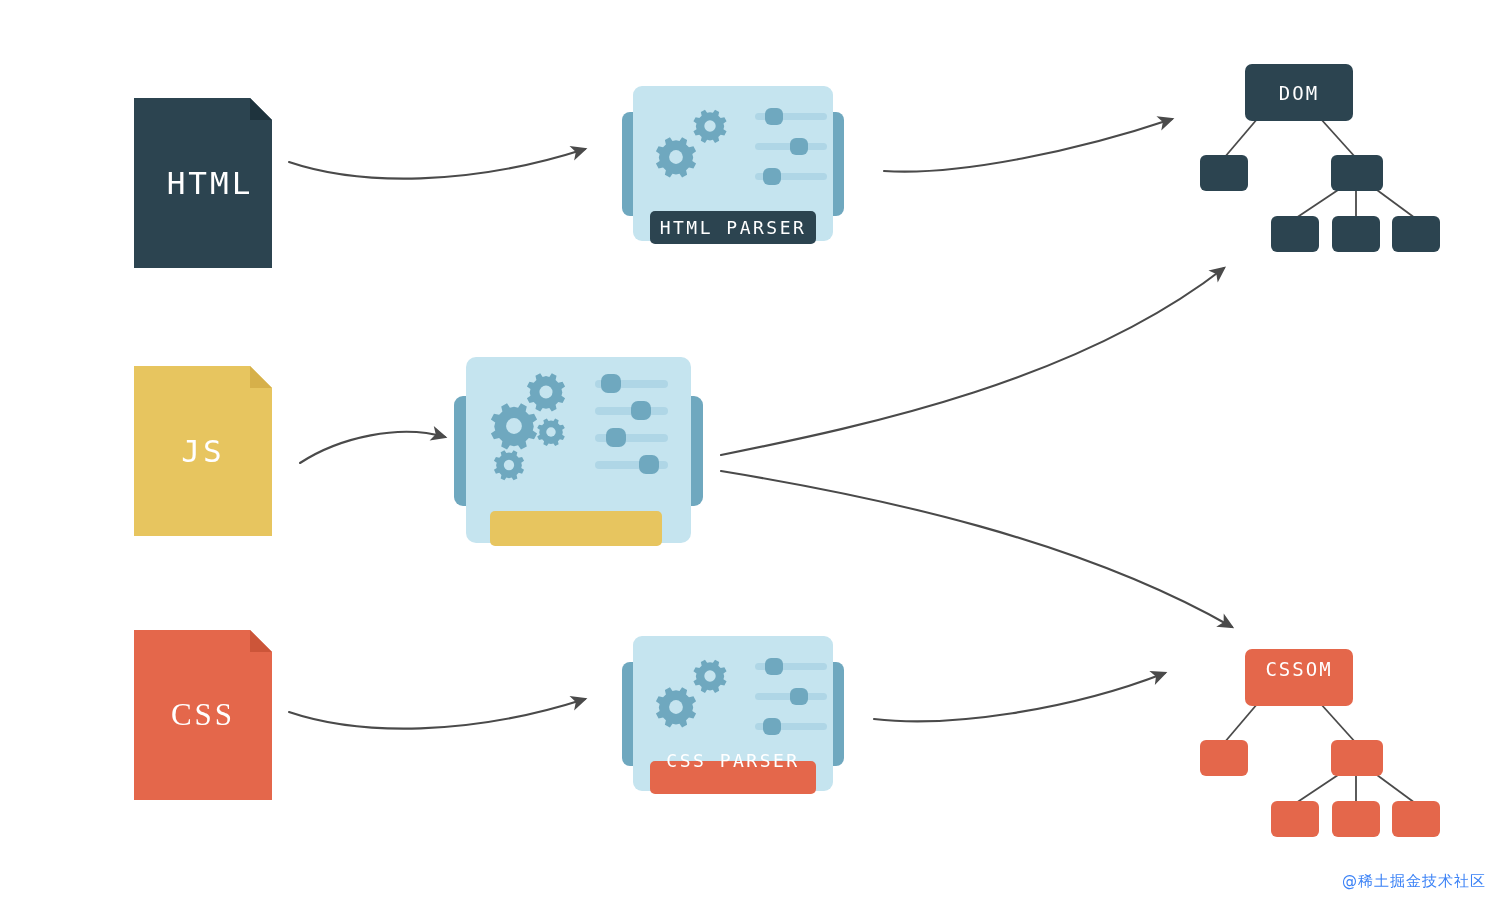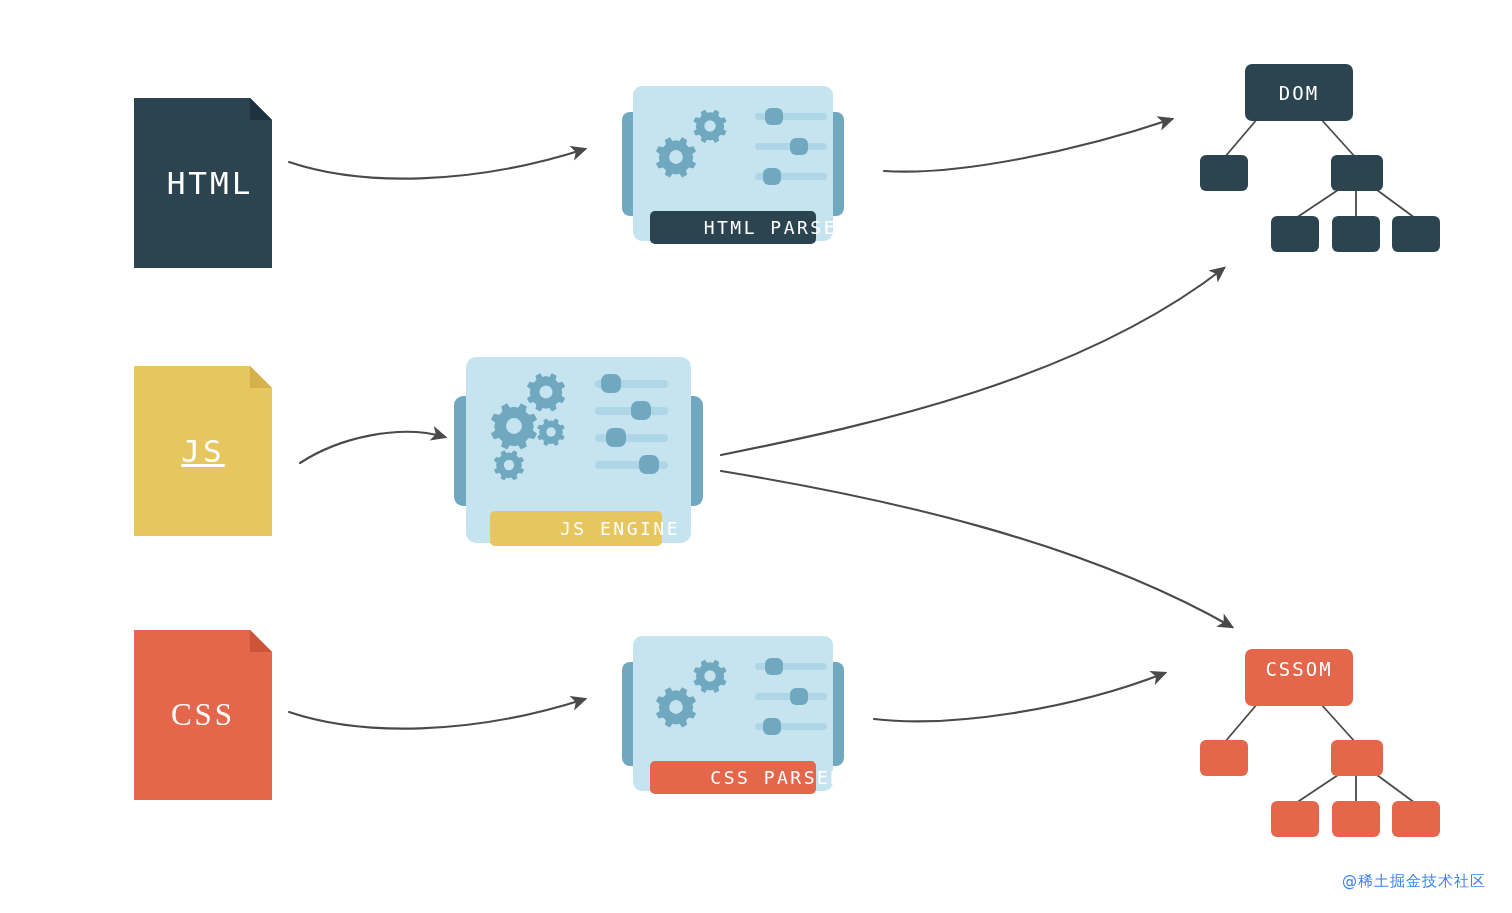--- a/index.html
+++ b/index.html
@@ -39,21 +39,20 @@
     font-size: 31px;
     letter-spacing: 3px;
   }
   .tree-root-label {
     font-size: 19px;
     letter-spacing: 2px;
   }
   .parser-label {
     font-size: 18px;
     letter-spacing: 2.5px;
-    padding-left: 44px;
   }
   .watermark {
     position: absolute;
     right: 26px;
     bottom: 22px;
     color: #3b82f6;
     font-size: 15px;
     font-family: "DejaVu Sans", "Liberation Sans", sans-serif;
     letter-spacing: 1px;
   }
@@ -200,25 +199,24 @@
       <path d="M884,171 C960,176 1080,150 1172,119" marker-end="url(#arrowhead)"></path>
       <path d="M300,463 C340,437 400,424 445,437" marker-end="url(#arrowhead)"></path>
       <path d="M721,455 C870,425 1080,380 1224,268" marker-end="url(#arrowhead)"></path>
       <path d="M721,471 C880,497 1080,540 1232,627" marker-end="url(#arrowhead)"></path>
       <path d="M289,712 C360,736 470,736 585,699" marker-end="url(#arrowhead)"></path>
       <path d="M874,719 C950,728 1070,710 1165,673" marker-end="url(#arrowhead)"></path>
     </g>
   </svg>
 
   <div class="node-label file-label" style="left:134px; top:98px; width:152px; height:170px;">HTML</div>
-  <div class="node-label file-label" style="left:134px; top:366px; width:138px; height:170px;text-decoration:underline;">JS</div>
+  <div class="node-label file-label" style="left:134px; top:366px; width:138px; height:170px;">JS</div>
   <div class="node-label file-label" style="left:134px; top:630px; width:138px; height:170px;font-family:Liberation Serif, serif;">CSS</div>
 
   <div class="node-label parser-label" style="left:650px; top:211px; width:166px; height:33px;">HTML PARSER</div>
-  <div class="node-label parser-label" style="left:490px; top:511px; width:172px; height:35px;">JS ENGINE</div>
-  <div class="node-label parser-label" style="left:650px; top:761px; width:166px; height:33px;">CSS PARSER</div>
+  <div class="node-label parser-label" style="left:650px; top:744px; width:166px; height:33px;">CSS PARSER</div>
 
   <div class="node-label tree-root-label" style="left:1245px; top:64px; width:108px; height:57px;">DOM</div>
   <div class="node-label tree-root-label" style="left:1245px; top:649px; width:108px; height:39px;">CSSOM</div>
 
   <div class="watermark">@稀土掘金技术社区</div>
 
 </div>
 
 </body></html>

